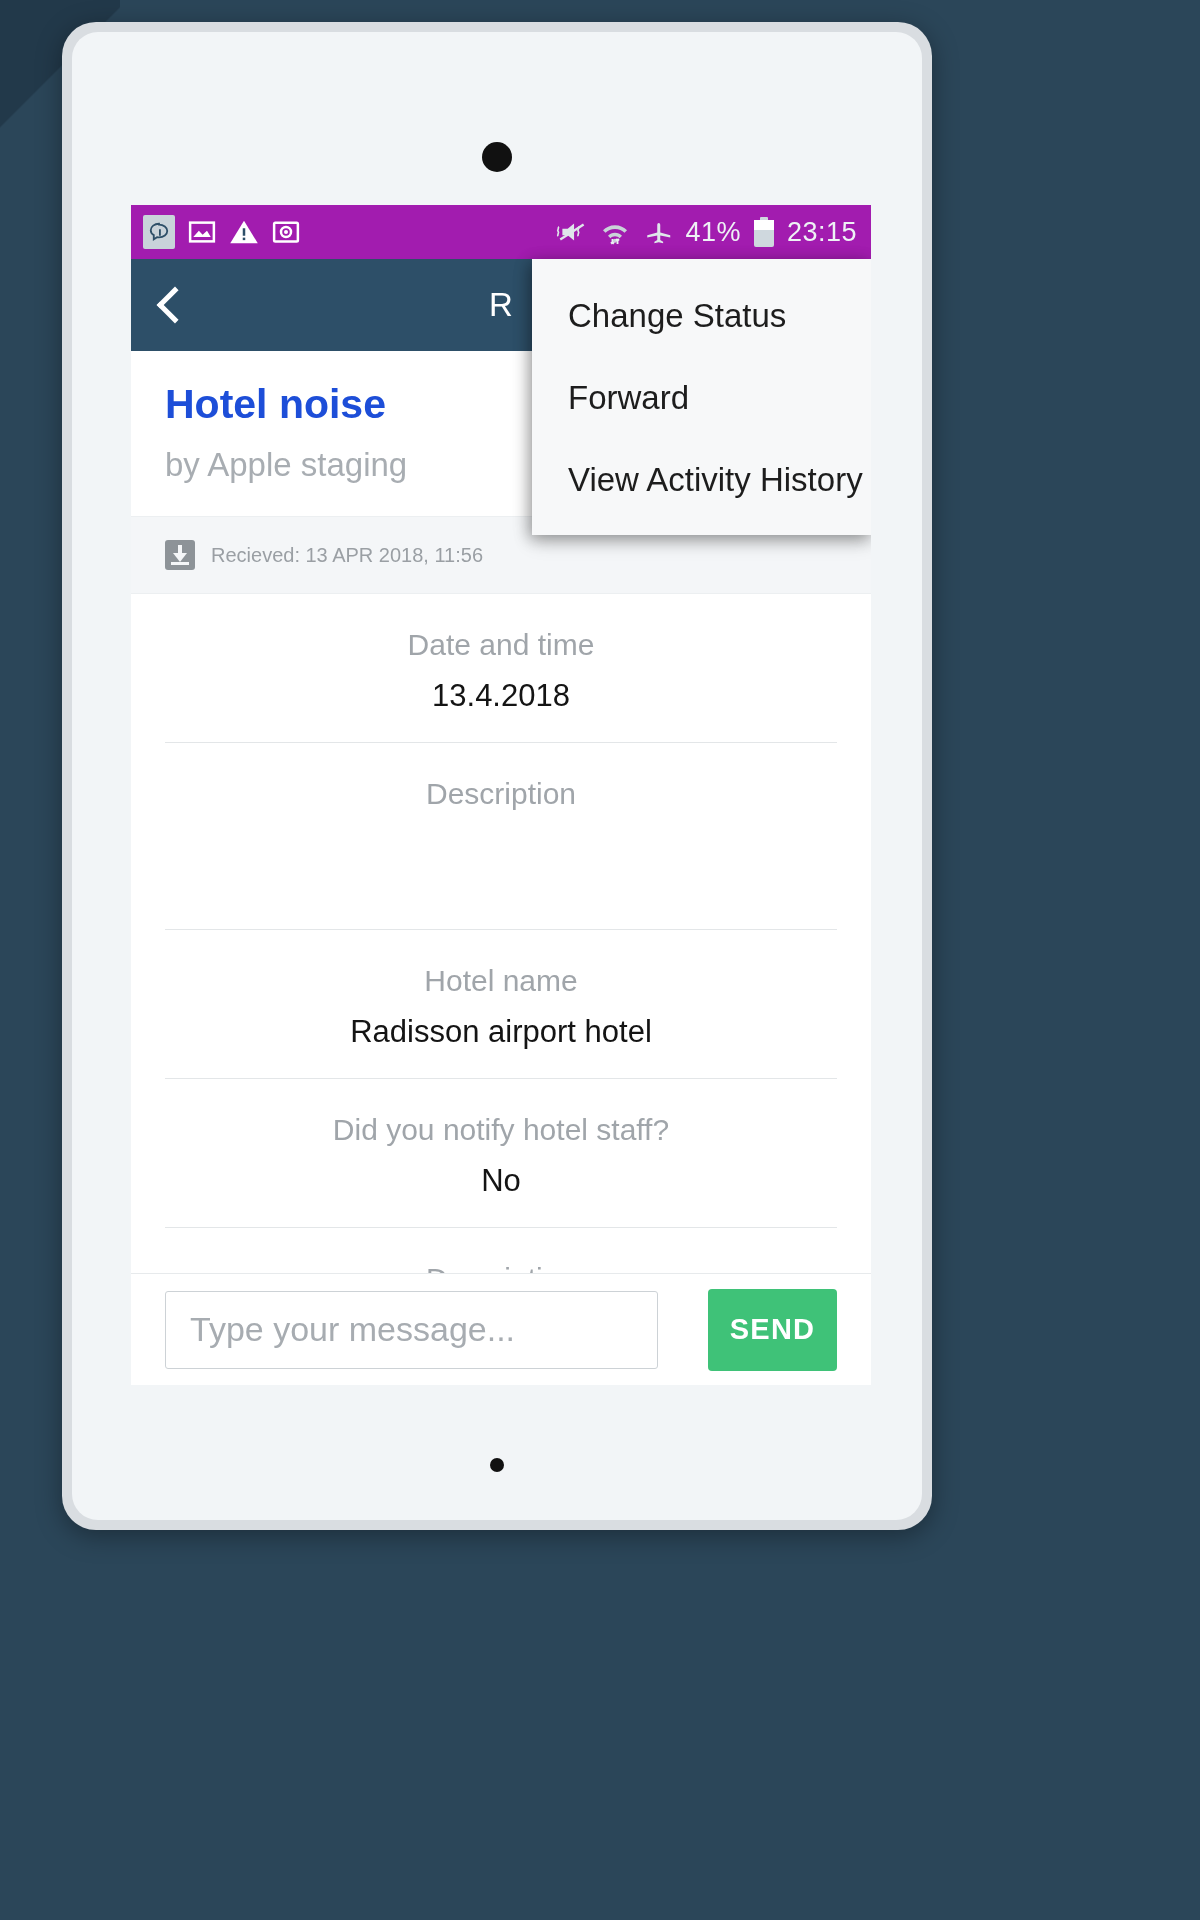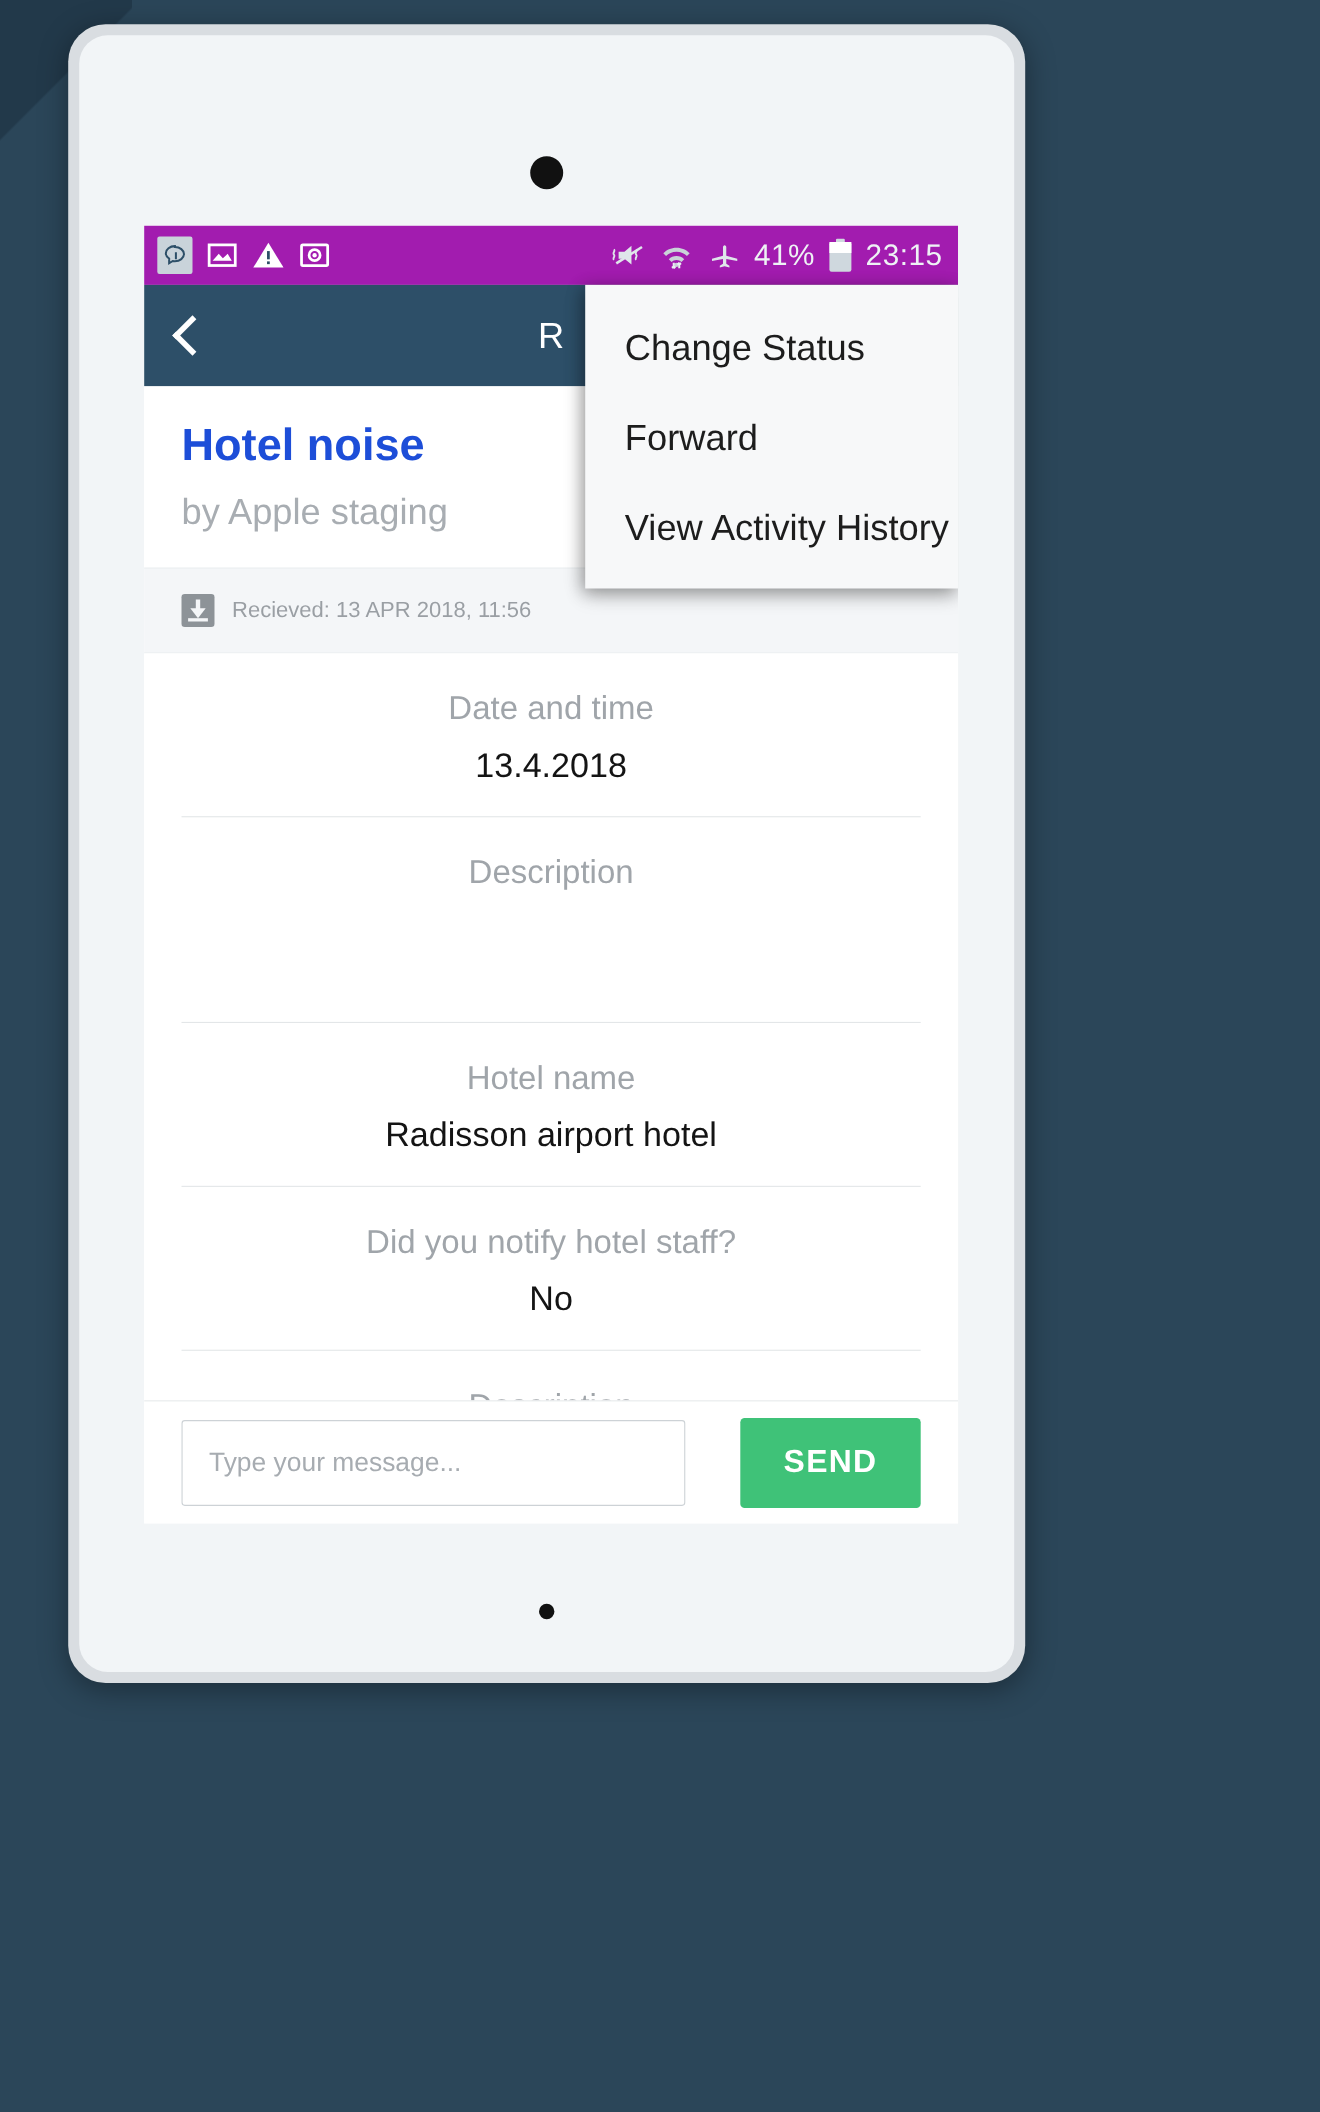--- a/index.html
+++ b/index.html
@@ -189,21 +189,21 @@
     display: flex; align-items: center;
     padding: 0 34px;
     gap: 26px;
     z-index: 30;
   }
   .msg-input {
     flex: 1; height: 78px;
     border: 1px solid #cdd2d6;
     border-radius: 3px;
     background: #ffffff;
-    font-size: 24px; color: #9a9fa4;
+    font-size: 34px; color: #9a9fa4;
     padding: 0 24px;
     font-family: "Liberation Sans", sans-serif;
     outline: none;
   }
   .msg-input::placeholder { color: #a7acb1; }
   .send-btn {
     width: 164px; height: 82px;
     background: #3fc278;
     color: #ffffff;
     border: 0;

